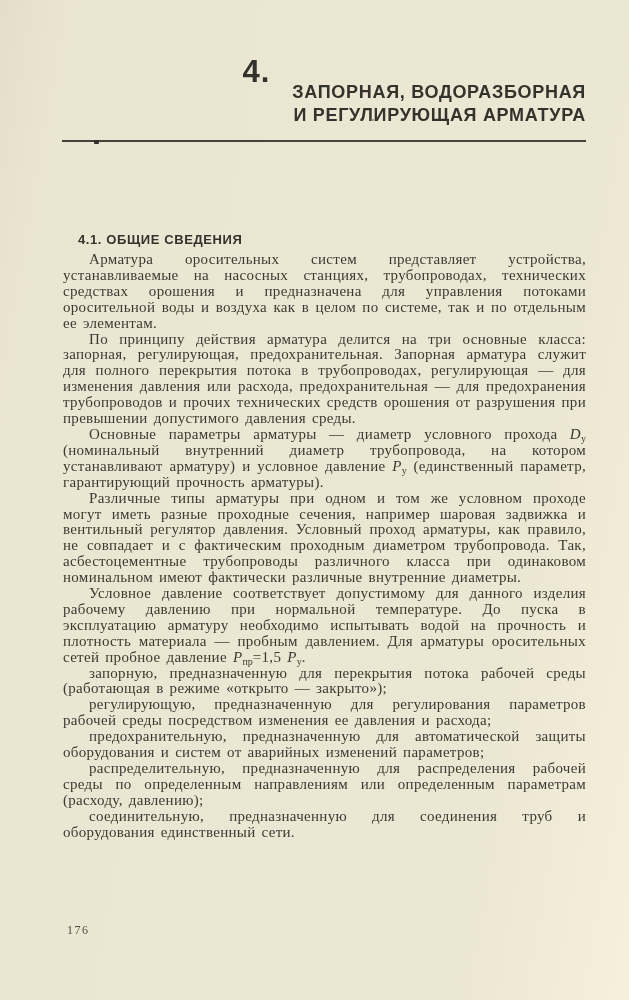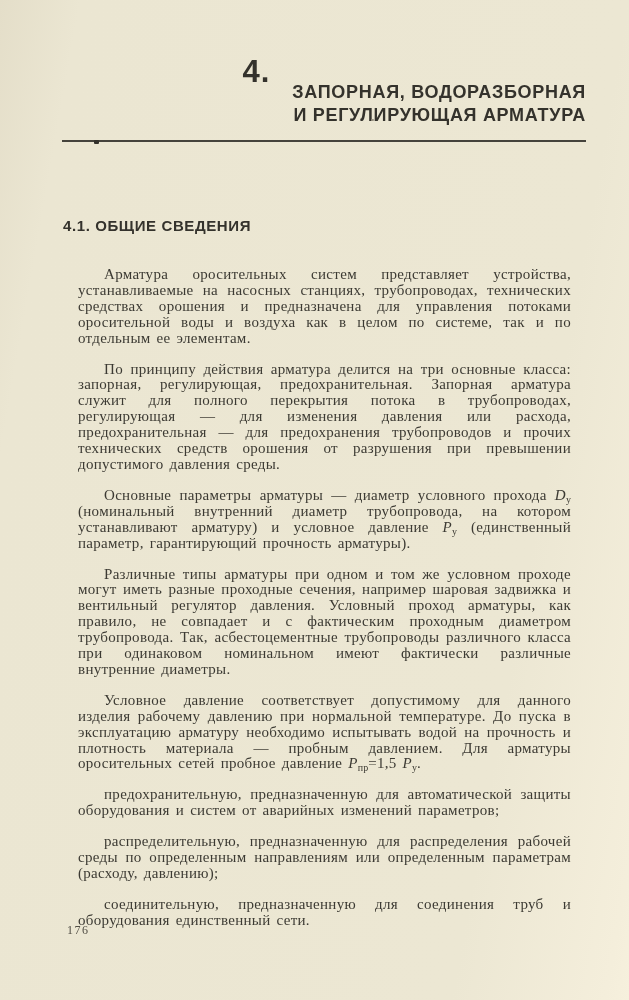--- a/index.html
+++ b/index.html
@@ -67,39 +67,39 @@
   .speck {
     position: absolute;
     left: 371px; top: 119px;
     width: 3px; height: 2px;
     background: #979180;
     border-radius: 1px;
   }
   .section-heading {
     position: absolute;
     left: 63px; top: 217px;
-    margin: 0;
+    margin: 15px;
     font-family: "Liberation Sans", sans-serif;
     font-weight: bold;
-    font-size: 15px;
+    font-size: 13px;
     letter-spacing: 0.6px;
     color: var(--heading-ink);
   }
   .body-text {
     position: absolute;
     left: 63px; top: 252px;
     width: 523px;
     font-size: 15px;
     line-height: 15.9px;
     letter-spacing: 0.3px;
     word-spacing: 2px;
     text-align: justify;
   }
   .body-text p {
-    margin: 15px;
+    margin: 0;
     text-indent: 26px;
   }
   .var i { font-style: italic; font-family: "Liberation Serif", serif; }
   .var sub {
     font-size: 10px;
     line-height: 0;
     vertical-align: -3px;
     letter-spacing: 0;
   }
   .page-number {
@@ -130,20 +130,22 @@
   <div class="ink-dot"></div>
 
   <h2 class="section-heading">4.1. ОБЩИЕ СВЕДЕНИЯ</h2>
 
   <main class="body-text">
       <p>Арматура оросительных систем представляет устройства, устанавливаемые на насосных станциях, трубопроводах, технических средствах орошения и предназначена для управления потоками оросительной воды и воздуха как в целом по системе, так и по отдельным ее элементам.</p>
       <p>По принципу действия арматура делится на три основные класса: запорная, регулирующая, предохранительная. Запорная арматура служит для полного перекрытия потока в трубопроводах, регулирующая — для изменения давления или расхода, предохранительная — для предохранения трубопроводов и прочих технических средств орошения от разрушения при превышении допустимого давления среды.</p>
       <p>Основные параметры арматуры — диаметр условного прохода <span class="var"><i>D</i><sub>у</sub></span> (номинальный внутренний диаметр трубопровода, на котором устанавливают арматуру) и условное давление <span class="var"><i>P</i><sub>у</sub></span> (единственный параметр, гарантирующий прочность арматуры).</p>
       <p>Различные типы арматуры при одном и том же условном проходе могут иметь разные проходные сечения, например шаровая задвижка и вентильный регулятор давления. Условный проход арматуры, как правило, не совпадает и с фактическим проходным диаметром трубопровода. Так, асбестоцементные трубопроводы различного класса при одинаковом номинальном имеют фактически различные внутренние диаметры.</p>
       <p>Условное давление соответствует допустимому для данного изделия рабочему давлению при нормальной температуре. До пуска в эксплуатацию арматуру необходимо испытывать водой на прочность и плотность материала — пробным давлением. Для арматуры оросительных сетей пробное давление <span class="var"><i>P</i><sub>пр</sub></span>=1,5 <span class="var"><i>P</i><sub>у</sub></span>.</p>
+      <p>запорную, предназначенную для перекрытия потока рабочей среды (работающая в режиме «открыто — закрыто»);</p>
+      <p>регулирующую, предназначенную для регулирования параметров рабочей среды посредством изменения ее давления и расхода;</p>
       <p>предохранительную, предназначенную для автоматической защиты оборудования и систем от аварийных изменений параметров;</p>
       <p>распределительную, предназначенную для распределения рабочей среды по определенным направлениям или определенным параметрам (расходу, давлению);</p>
       <p>соединительную, предназначенную для соединения труб и оборудования единственный сети.</p>
     </main>
 
   <span class="page-number">176</span>
 
 </div>
 
 </body></html>

